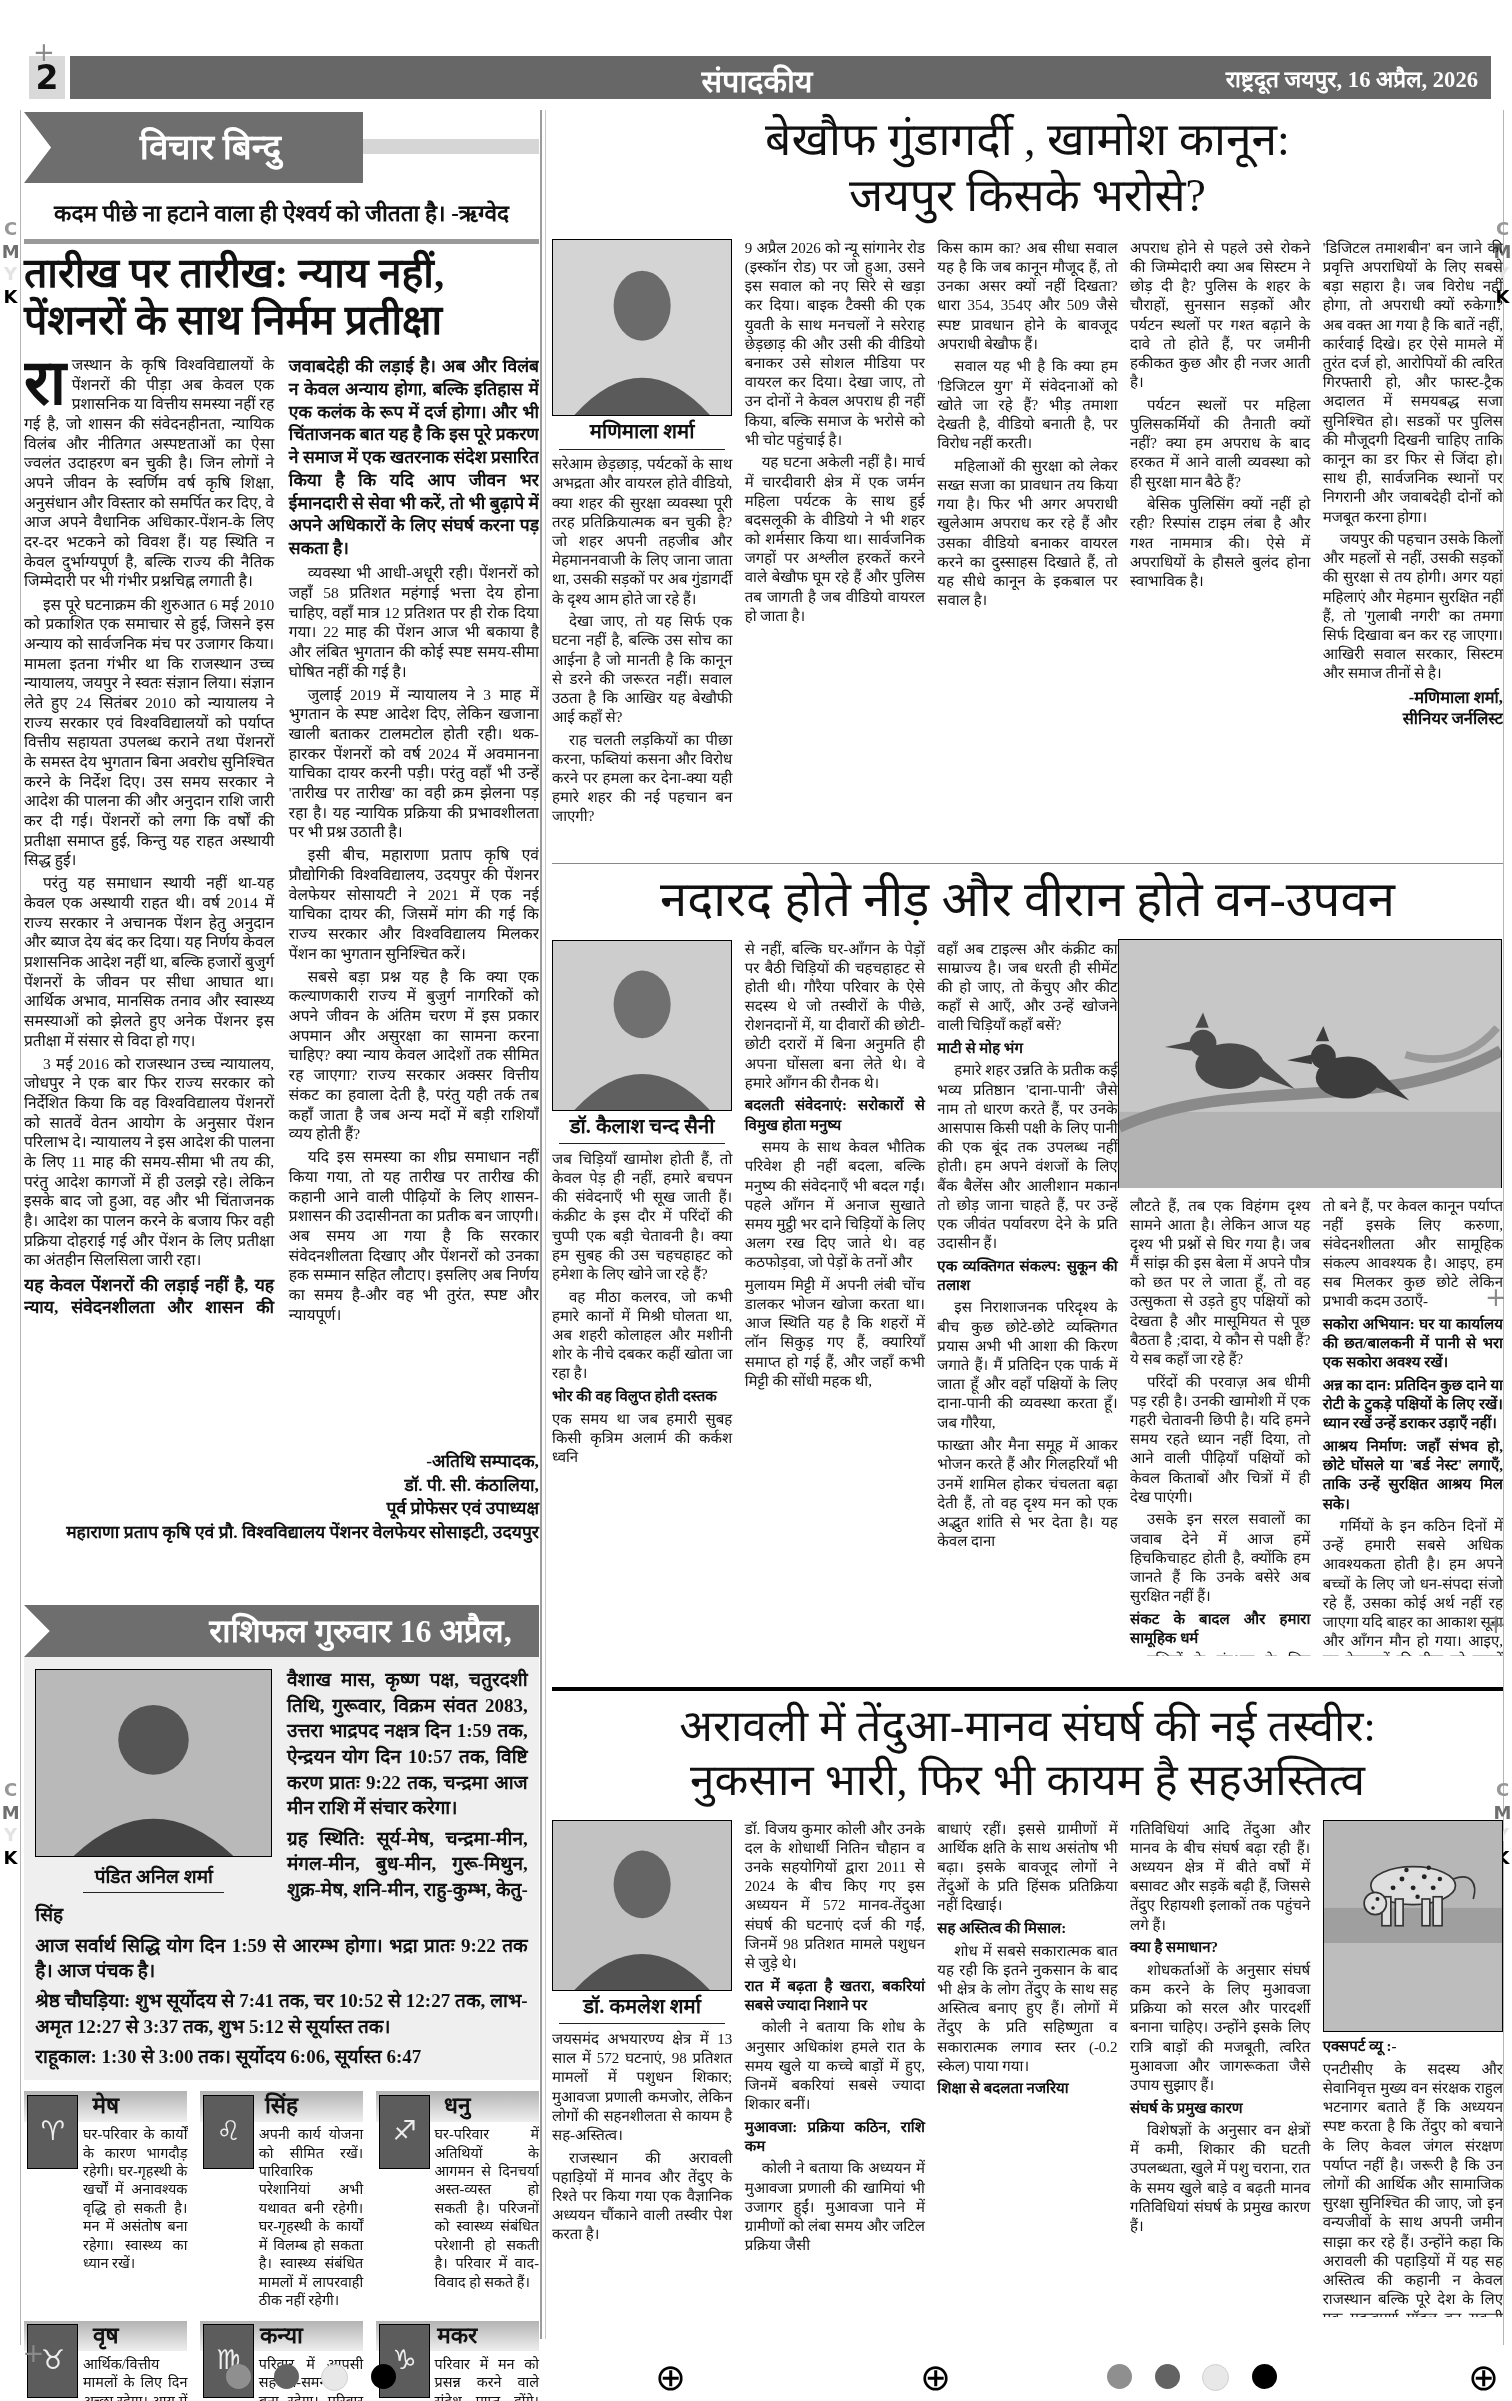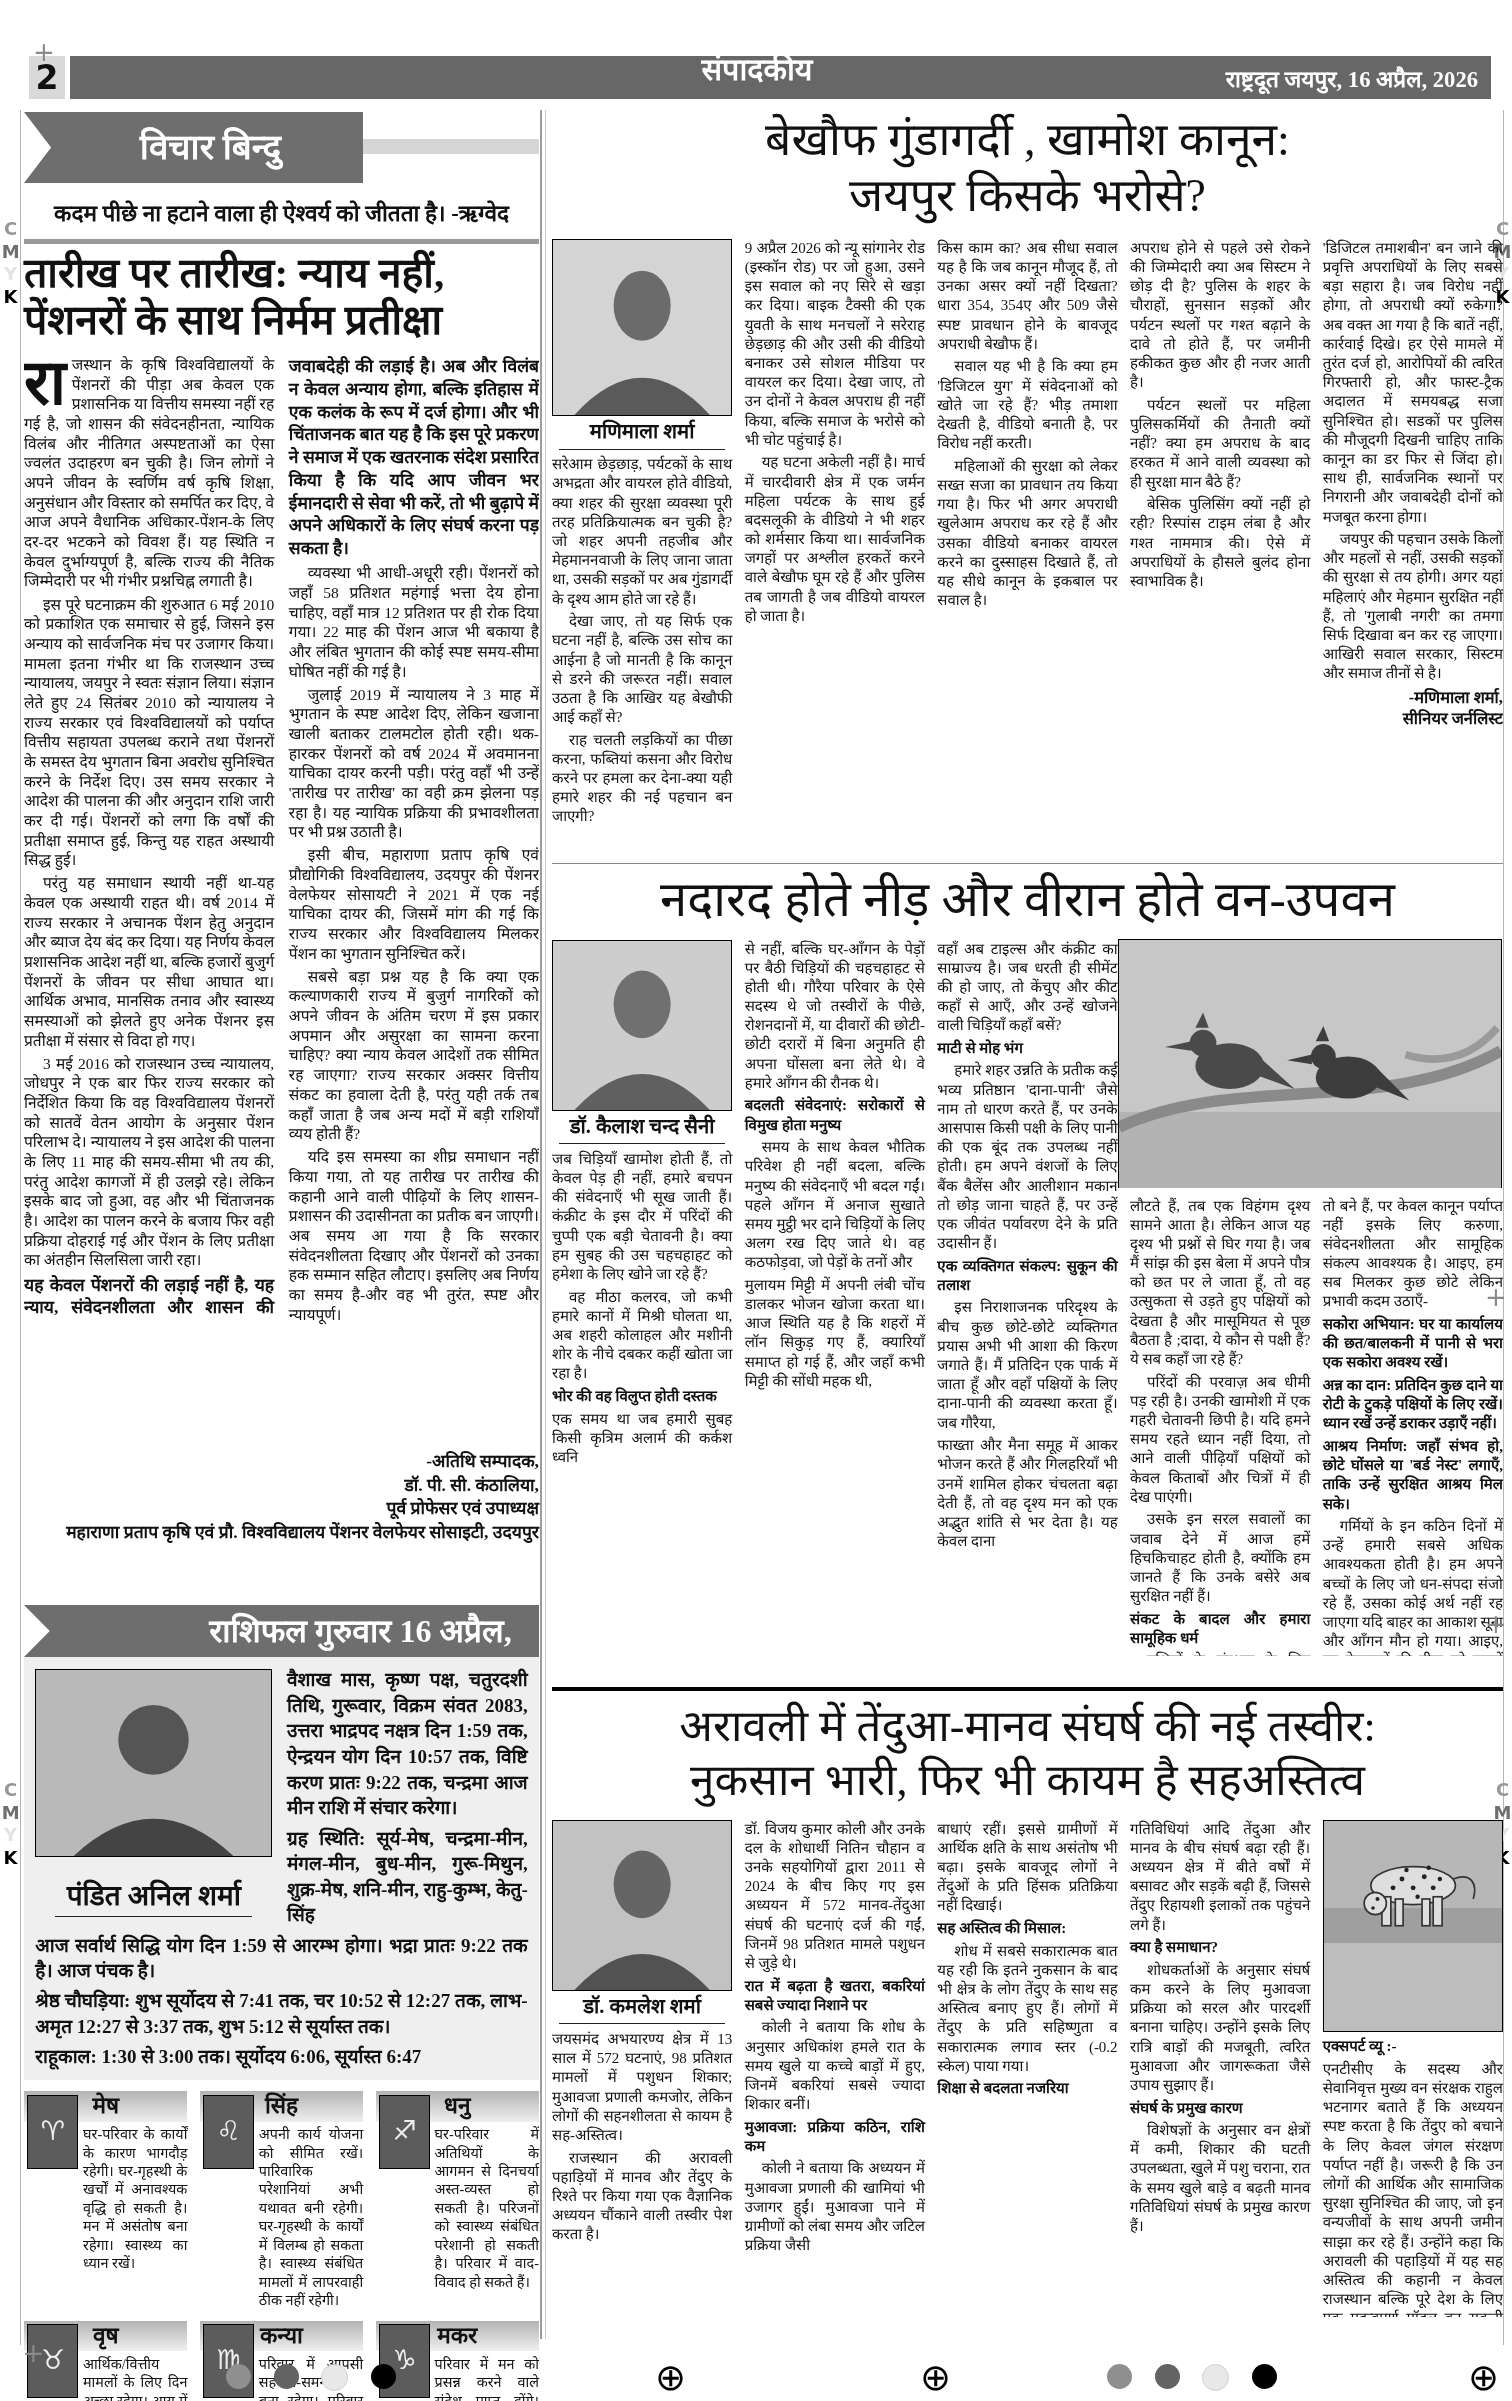--- a/index.html
+++ b/index.html
@@ -2,21 +2,21 @@
 <html style="font-size:9px"><head>
 <meta charset="utf-8">
 <style>
   html,body{margin:0;padding:0;background:#fff;}
   .page{position:relative;width:1512px;height:2401px;background:#ffffff;overflow:hidden;
         font-family:"Liberation Serif","DejaVu Serif",serif;color:#111;}
   
   .pageno{position:absolute;left:29px;top:56px;width:36px;height:43px;background:#d9d9d9;
           font-family:"DejaVu Sans",sans-serif;font-size:33px;font-weight:bold;text-align:center;line-height:43px;}
   .topbar{position:absolute;left:70px;top:56px;width:1421px;height:43px;background:#676767;}
-  .sectiontitle{position:absolute;left:610px;top:47px;width:294px;text-align:center;color:#fff;
+  .sectiontitle{position:absolute;left:610px;top:59px;width:294px;text-align:center;color:#fff;
           font-size:30.5px;font-weight:bold;}
   .masthead{position:absolute;right:34px;top:63px;color:#fff;font-size:22.6px;font-weight:bold;}
   
   .vline{position:absolute;top:110px;bottom:56px;width:1.1px;background:#b5b5b5;}
   .vr1{position:absolute;left:540px;top:110px;bottom:62px;width:1.7px;background:#9c9c9c;}
   .vr2{position:absolute;left:545px;top:110px;bottom:62px;width:0.6px;background:#c8c8c8;}
   .cmyk{position:absolute;width:19px;text-align:center;font-family:"DejaVu Sans",sans-serif;
         font-weight:bold;font-size:18px;line-height:22.6px;}
   .cmyk span{display:block;}
   .c-c{color:#979797}.c-m{color:#6f6f6f}.c-y{color:#e3e3e3}.c-k{color:#000}
@@ -41,21 +41,21 @@
   .dropcap{float:left;font-size:63px;line-height:.82;font-weight:bold;padding:3.4px 5.6px 0 0;}
   .boldpull{font-weight:bold;font-size:17.5px;line-height:1.3;text-indent:0 !important;}
   .lsig{text-align:right;font-weight:bold;font-size:17.5px;line-height:1.35;margin-top:8px;}
   
   .horo{position:absolute;left:24px;top:1605px;width:515px;height:745px;}
   .horobar{position:relative;height:52px;background:#6e6e6e;clip-path:polygon(0 0,100% 0,100% 100%,0 100%,5% 50%);}
   .horobar span{display:block;color:#fff;font-weight:bold;font-size:32px;text-align:center;line-height:52px;padding-left:158px;}
   .horobody{background:#efefef;padding:10.2px 11.3px 5.6px 11.3px;overflow:hidden;}
   .astro{float:left;width:237px;margin:2.3px 14.7px 3.4px 0;text-align:center;}
   .astro .photo{height:186px;}
-  .astro .cap{font-weight:bold;font-size:28px;margin-top:18px;display:inline-block;border-bottom:1.7px solid #222;padding:0 11.3px 2.3px 11.3px;}
+  .astro .cap{font-weight:bold;font-size:19px;margin-top:6px;display:inline-block;border-bottom:1.7px solid #222;padding:0 11.3px 2.3px 11.3px;}
   .horobody p{margin:0 0 4.5px 0;font-size:19px;line-height:1.35;font-weight:bold;text-align:justify;}
   .zgrid{display:grid;grid-template-columns:repeat(3,1fr);gap:11.3px 12.4px;margin-top:11.3px;}
   .zcell{position:relative;min-height:95px;}
   .zband{height:30.5px;background:linear-gradient(#b3b3b3,#efefef);}
   .zband span{display:block;text-align:center;font-weight:bold;font-size:22.6px;line-height:30.5px;}
   .zicon{position:absolute;left:3.4px;top:3.4px;width:49px;height:72px;background:#5c5c5c;border:1.7px solid #000;
          color:#eee;font-family:"DejaVu Sans",sans-serif;font-size:27px;text-align:center;line-height:69px;}
   .ztext{margin:3.4px 0 0 59px;font-size:14.4px;line-height:1.28;text-align:justify;}
   
   .art{position:absolute;left:552px;width:951px;}

